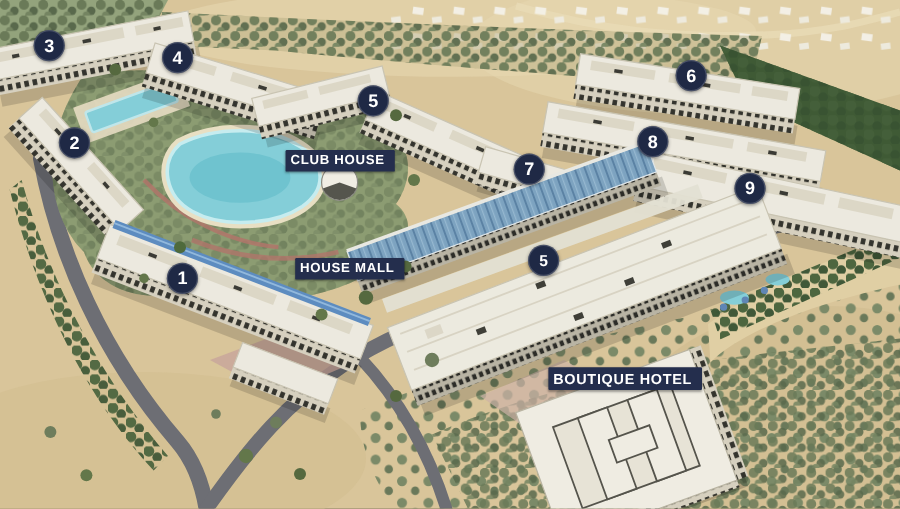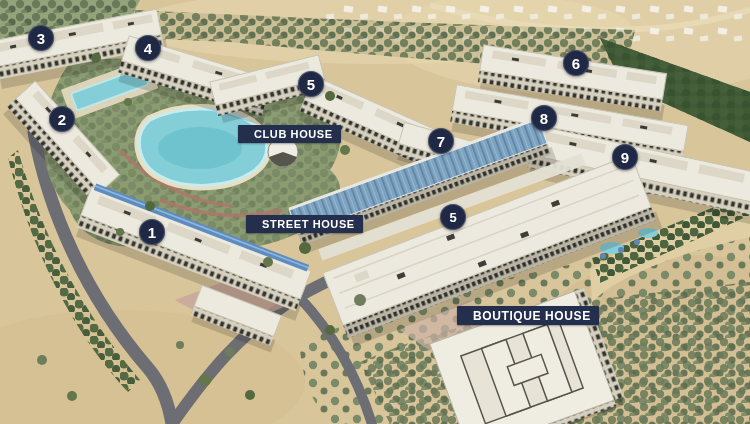--- a/index.html
+++ b/index.html
@@ -9,21 +9,21 @@
     position:absolute;width:26px;height:26px;border-radius:50%;
     background:var(--marker-bg,#1f2945);color:#fff;
     display:flex;align-items:center;justify-content:center;
     font-weight:bold;font-size:15px;line-height:1;
     box-shadow:0 1px 3px rgba(0,0,0,.45), inset 0 0 0 1px rgba(255,255,255,.18);
     transform:translate(-50%,-50%);cursor:pointer;user-select:none;
   }
   .plan-label{
     position:absolute;background:var(--label-bg,#252f4e);color:#fff;
     font-weight:bold;font-size:11px;letter-spacing:.6px;line-height:1;
-    padding:4px 8px 3px 16px;white-space:nowrap;border-radius:1px;
+    padding:4px 8px 3px 4px;white-space:nowrap;border-radius:1px;
     box-shadow:0 1px 2px rgba(0,0,0,.35);
   }
   .plan-label.big{font-size:12px;}
 </style>
 </head>
 <body>
 
 <div class="stage">
 
 <svg width="750" height="424" viewBox="0 0 750 424">
@@ -294,16 +294,16 @@
 <div class="marker" style="left:41px;top:38px">3</div>
 <div class="marker" style="left:148px;top:48px">4</div>
 <div class="marker" style="left:311px;top:84px">5</div>
 <div class="marker" style="left:576px;top:63px">6</div>
 <div class="marker" style="left:441px;top:141px">7</div>
 <div class="marker" style="left:544px;top:118px">8</div>
 <div class="marker" style="left:625px;top:157px">9</div>
 <div class="marker" style="left:453px;top:217px;font-size:13px">5</div>
 
 <div class="plan-label" style="left:238px;top:125px">CLUB HOUSE</div>
-<div class="plan-label" style="left:246px;top:215px">STREET HOUSE</div>
-<div class="plan-label big" style="left:457px;top:306px">BOUTIQUE HOUSE</div>
+<div class="plan-label" style="left:246px;top:215px">HOUSE MALL</div>
+<div class="plan-label big" style="left:457px;top:306px">BOUTIQUE HOTEL</div>
 
 </div>
 
 </body></html>

